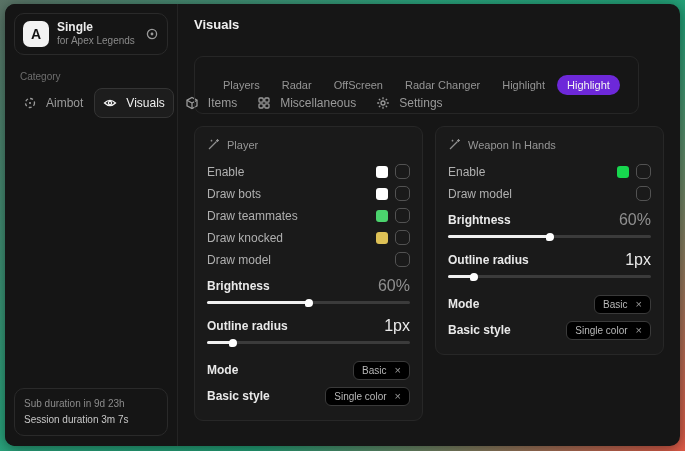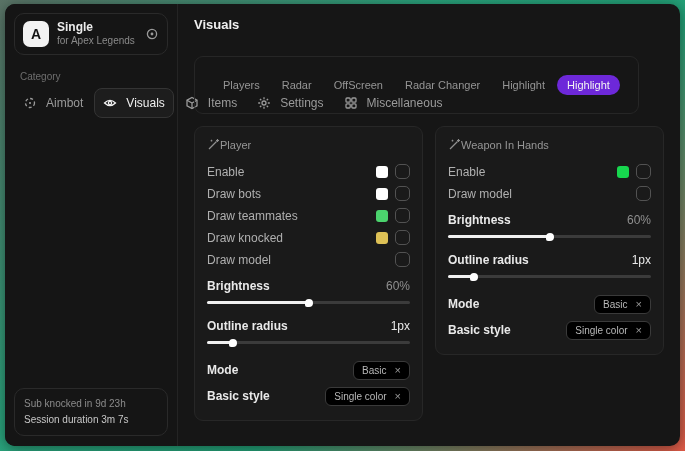--- a/index.html
+++ b/index.html
@@ -59,36 +59,36 @@
   .tab {
     font-size: 11px; color: #959595; padding: 4px 10px; border-radius: 6px;
     cursor: pointer; white-space: nowrap;
   }
   .tab.active { background: #6d28d9; color: #f2f2f2; border-radius: 10px; }
   .cards { display: flex; gap: 12px; margin-top: 12px; align-items: flex-start; }
   .card {
     background: #1a1a1a; border: 1px solid #272727; border-radius: 9px;
     padding: 11px 12px; width: 236px;
   }
-  .card-head { display: flex; align-items: center; margin-bottom: 10px; }
+  .card-head { display: flex; align-items: center; gap: 7px; margin-bottom: 10px; }
   .card-head .cicon { display: flex; color: #8f8f8f; }
   .card-title { color: #969696; font-size: 11px; }
   .row { display: flex; align-items: center; justify-content: space-between; height: 21px; }
   .row + .row { margin-top: 1px; }
   .rlabel { color: #b0b0b0; font-size: 12px; }
   .rlabel.strong { color: #e9e9e9; font-weight: bold; }
   .rctrl { display: flex; align-items: center; gap: 7px; }
   .swatch { width: 12px; height: 12px; border-radius: 3px; display: inline-block; }
   .checkbox {
     width: 15px; height: 15px; border: 1.5px solid #525252; border-radius: 5px;
     display: inline-block; cursor: pointer; background: transparent;
   }
   .srow { margin-top: 7px; margin-bottom: 13px; }
   .srow-top { display: flex; justify-content: space-between; align-items: center; height: 18px; }
-  .sval { font-size: 12px; color: #e9e9e9; text-align: center; }
+  .sval { font-size: 16px; color: #e9e9e9; text-align: center; }
   .sval.dim { color: #8f8f8f; }
   .track {
     position: relative; height: 3px; background: #3b3b3b; border-radius: 2px;
     margin-top: 6px; cursor: pointer;
   }
   .fill { position: relative; height: 100%; background: #f0f0f0; border-radius: 2px; }
   .thumb {
     position: absolute; right: -4px; top: 50%; transform: translateY(-50%);
     width: 8px; height: 8px; background: #ffffff; border-radius: 50% 50% 50% 2px;
   }
@@ -147,43 +147,43 @@
           <svg width="14" height="14" viewBox="0 0 14 14" fill="none" stroke="currentColor" stroke-width="1.3">
             <path d="M7 1.5 12 4.2 12 9.8 7 12.5 2 9.8 2 4.2 Z"></path>
               <path d="M2 4.2 7 7 12 4.2 M7 7 7 12.5"></path>
           </svg>
         </span>
         <span>Items</span>
       </div>
       <div class="nav-item">
         <span class="nicon">
           <svg width="14" height="14" viewBox="0 0 14 14" fill="none" stroke="currentColor" stroke-width="1.3">
-            <circle cx="7" cy="7" r="2"></circle>
-            <path d="M7 1.2v2M7 10.8v2M1.2 7h2M10.8 7h2M2.9 2.9l1.4 1.4M9.7 9.7l1.4 1.4M11.1 2.9 9.7 4.3M4.3 9.7l-1.4 1.4"></path>
-          </svg>
-        </span>
-        <span>Settings</span>
-      </div>
-      <div class="nav-item">
-        <span class="nicon">
-          <svg width="14" height="14" viewBox="0 0 14 14" fill="none" stroke="currentColor" stroke-width="1.3">
             <rect x="2" y="2" width="4.2" height="4.2" rx="1"></rect>
               <rect x="7.8" y="2" width="4.2" height="4.2" rx="1"></rect>
             <rect x="2" y="7.8" width="4.2" height="4.2" rx="1"></rect>
               <rect x="7.8" y="7.8" width="4.2" height="4.2" rx="1"></rect>
           </svg>
         </span>
         <span>Miscellaneous</span>
       </div>
+      <div class="nav-item">
+        <span class="nicon">
+          <svg width="14" height="14" viewBox="0 0 14 14" fill="none" stroke="currentColor" stroke-width="1.3">
+            <circle cx="7" cy="7" r="2"></circle>
+            <path d="M7 1.2v2M7 10.8v2M1.2 7h2M10.8 7h2M2.9 2.9l1.4 1.4M9.7 9.7l1.4 1.4M11.1 2.9 9.7 4.3M4.3 9.7l-1.4 1.4"></path>
+          </svg>
+        </span>
+        <span>Settings</span>
+      </div>
     </nav>
 
     <div class="spacer"></div>
 
     <div class="session">
-      <div class="l1">Sub knocked in 9d 23h</div>
+      <div class="l1">Sub duration in 9d 23h</div>
       <div class="l2">Session duration 3m 7s</div>
     </div>
   </aside>
 
   <main class="main">
     <h1 class="page-title">Visuals</h1>
 
     <div class="tabstrip">
       <span class="tab">Players</span>
       <span class="tab">Radar</span>

